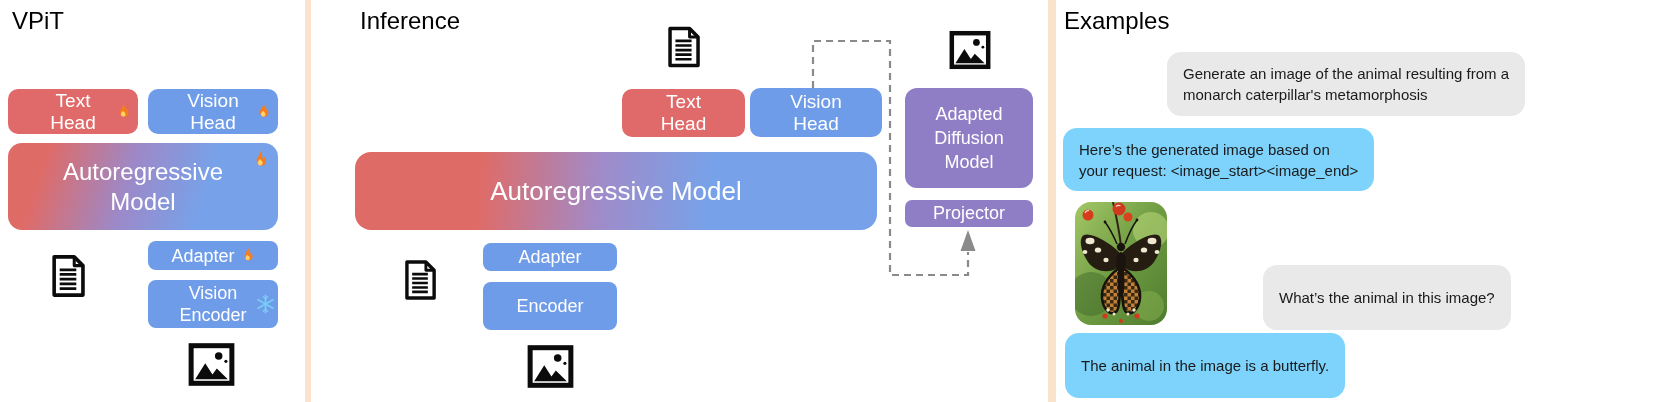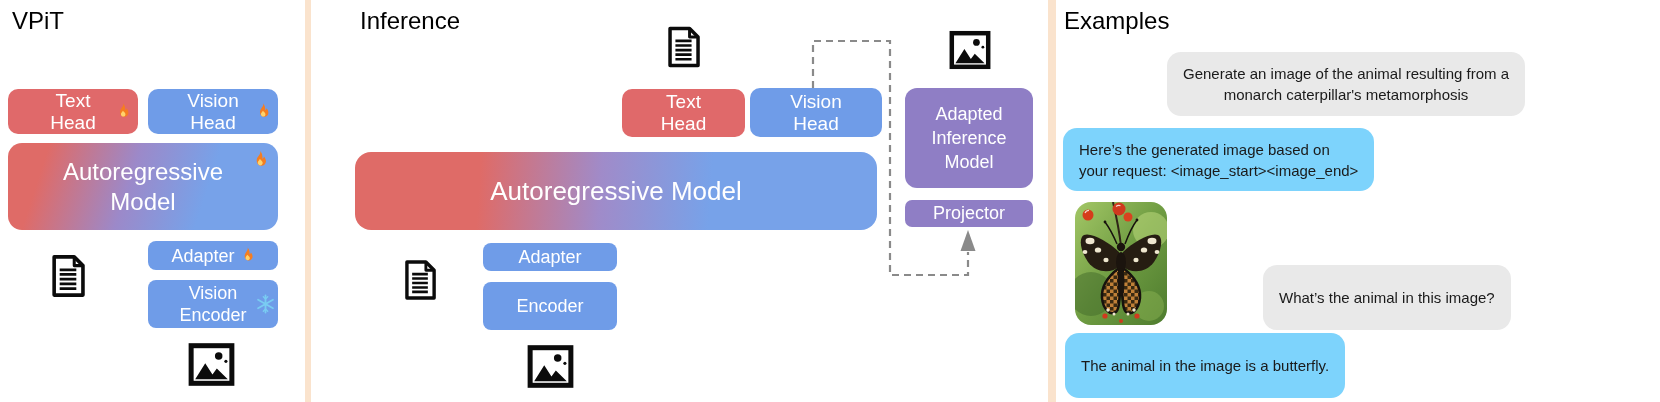--- a/index.html
+++ b/index.html
@@ -150,35 +150,35 @@
 
     <svg class="icon" style="left:638px;top:27px;" width="42" height="46" viewBox="0 0 30 28">
         <rect x="2" y="2" width="26" height="24" fill="#fff" stroke="#0b0b0b" stroke-width="3.2"></rect>
         <circle cx="19.6" cy="8.6" r="2.4" fill="#0b0b0b"></circle>
         <circle cx="24.2" cy="12" r="1" fill="#0b0b0b"></circle>
         <path d="M4.6 23.4 11 13.2l4.6 7.2 2.8-3.8 7 6.8z" fill="#0b0b0b"></path>
       </svg>
 
     <div class="box p" style="left:594px;top:88px;width:128px;height:100px;border-radius:12px;font-size:18px;line-height:24px;">
       <span>Adapted
-Inference
+Diffusion
 Model</span>
     </div>
 
     <div class="box p" style="left:594px;top:200px;width:128px;height:27px;border-radius:7px;font-size:18px;">
       <span>Projector</span>
     </div>
   </div>
 
   <div class="divider" style="left:1048px;width:8px;"></div>
 
   <div class="panel" style="left:1056px;width:604px;">
     <div class="panel-title" style="left:8px;top:7px;">Examples</div>
 
-    <div class="bubble user" style="left:111px;top:52px;height:64px;text-align:center;">
+    <div class="bubble user" style="left:111px;top:52px;height:64px;">
       <span>Generate an image of the animal resulting from a
 monarch caterpillar's metamorphosis</span>
     </div>
 
     <div class="bubble assistant" style="left:7px;top:128px;height:63px;">
       <span>Here’s the generated image based on
 your request: &lt;image_start&gt;&lt;image_end&gt;</span>
     </div>
 
     <div class="butterfly-wrap" style="left:19px;top:202px;width:92px;height:123px;">

